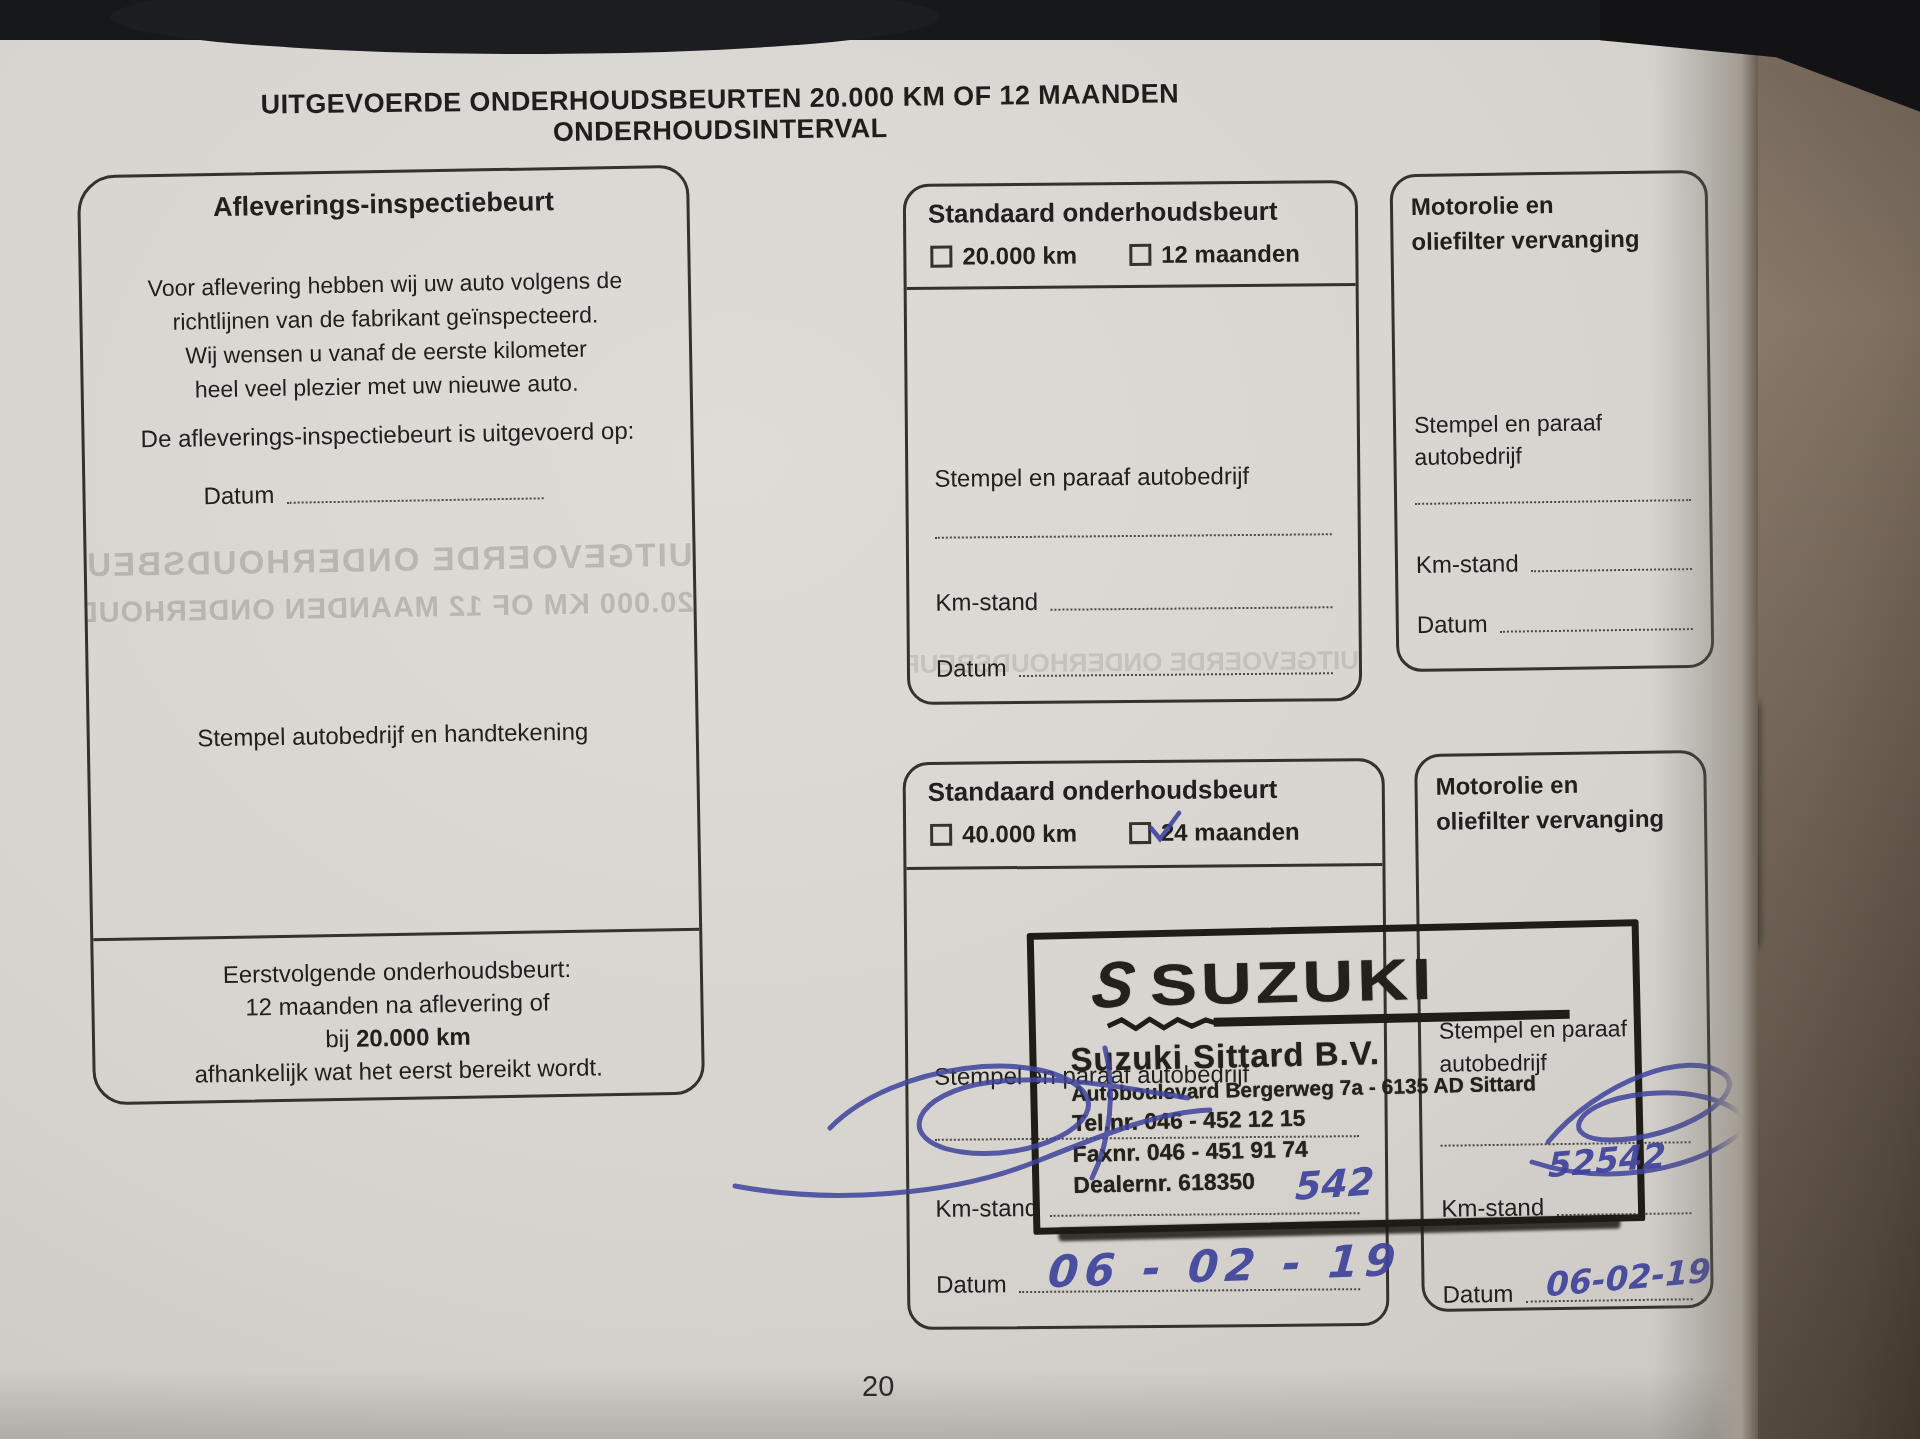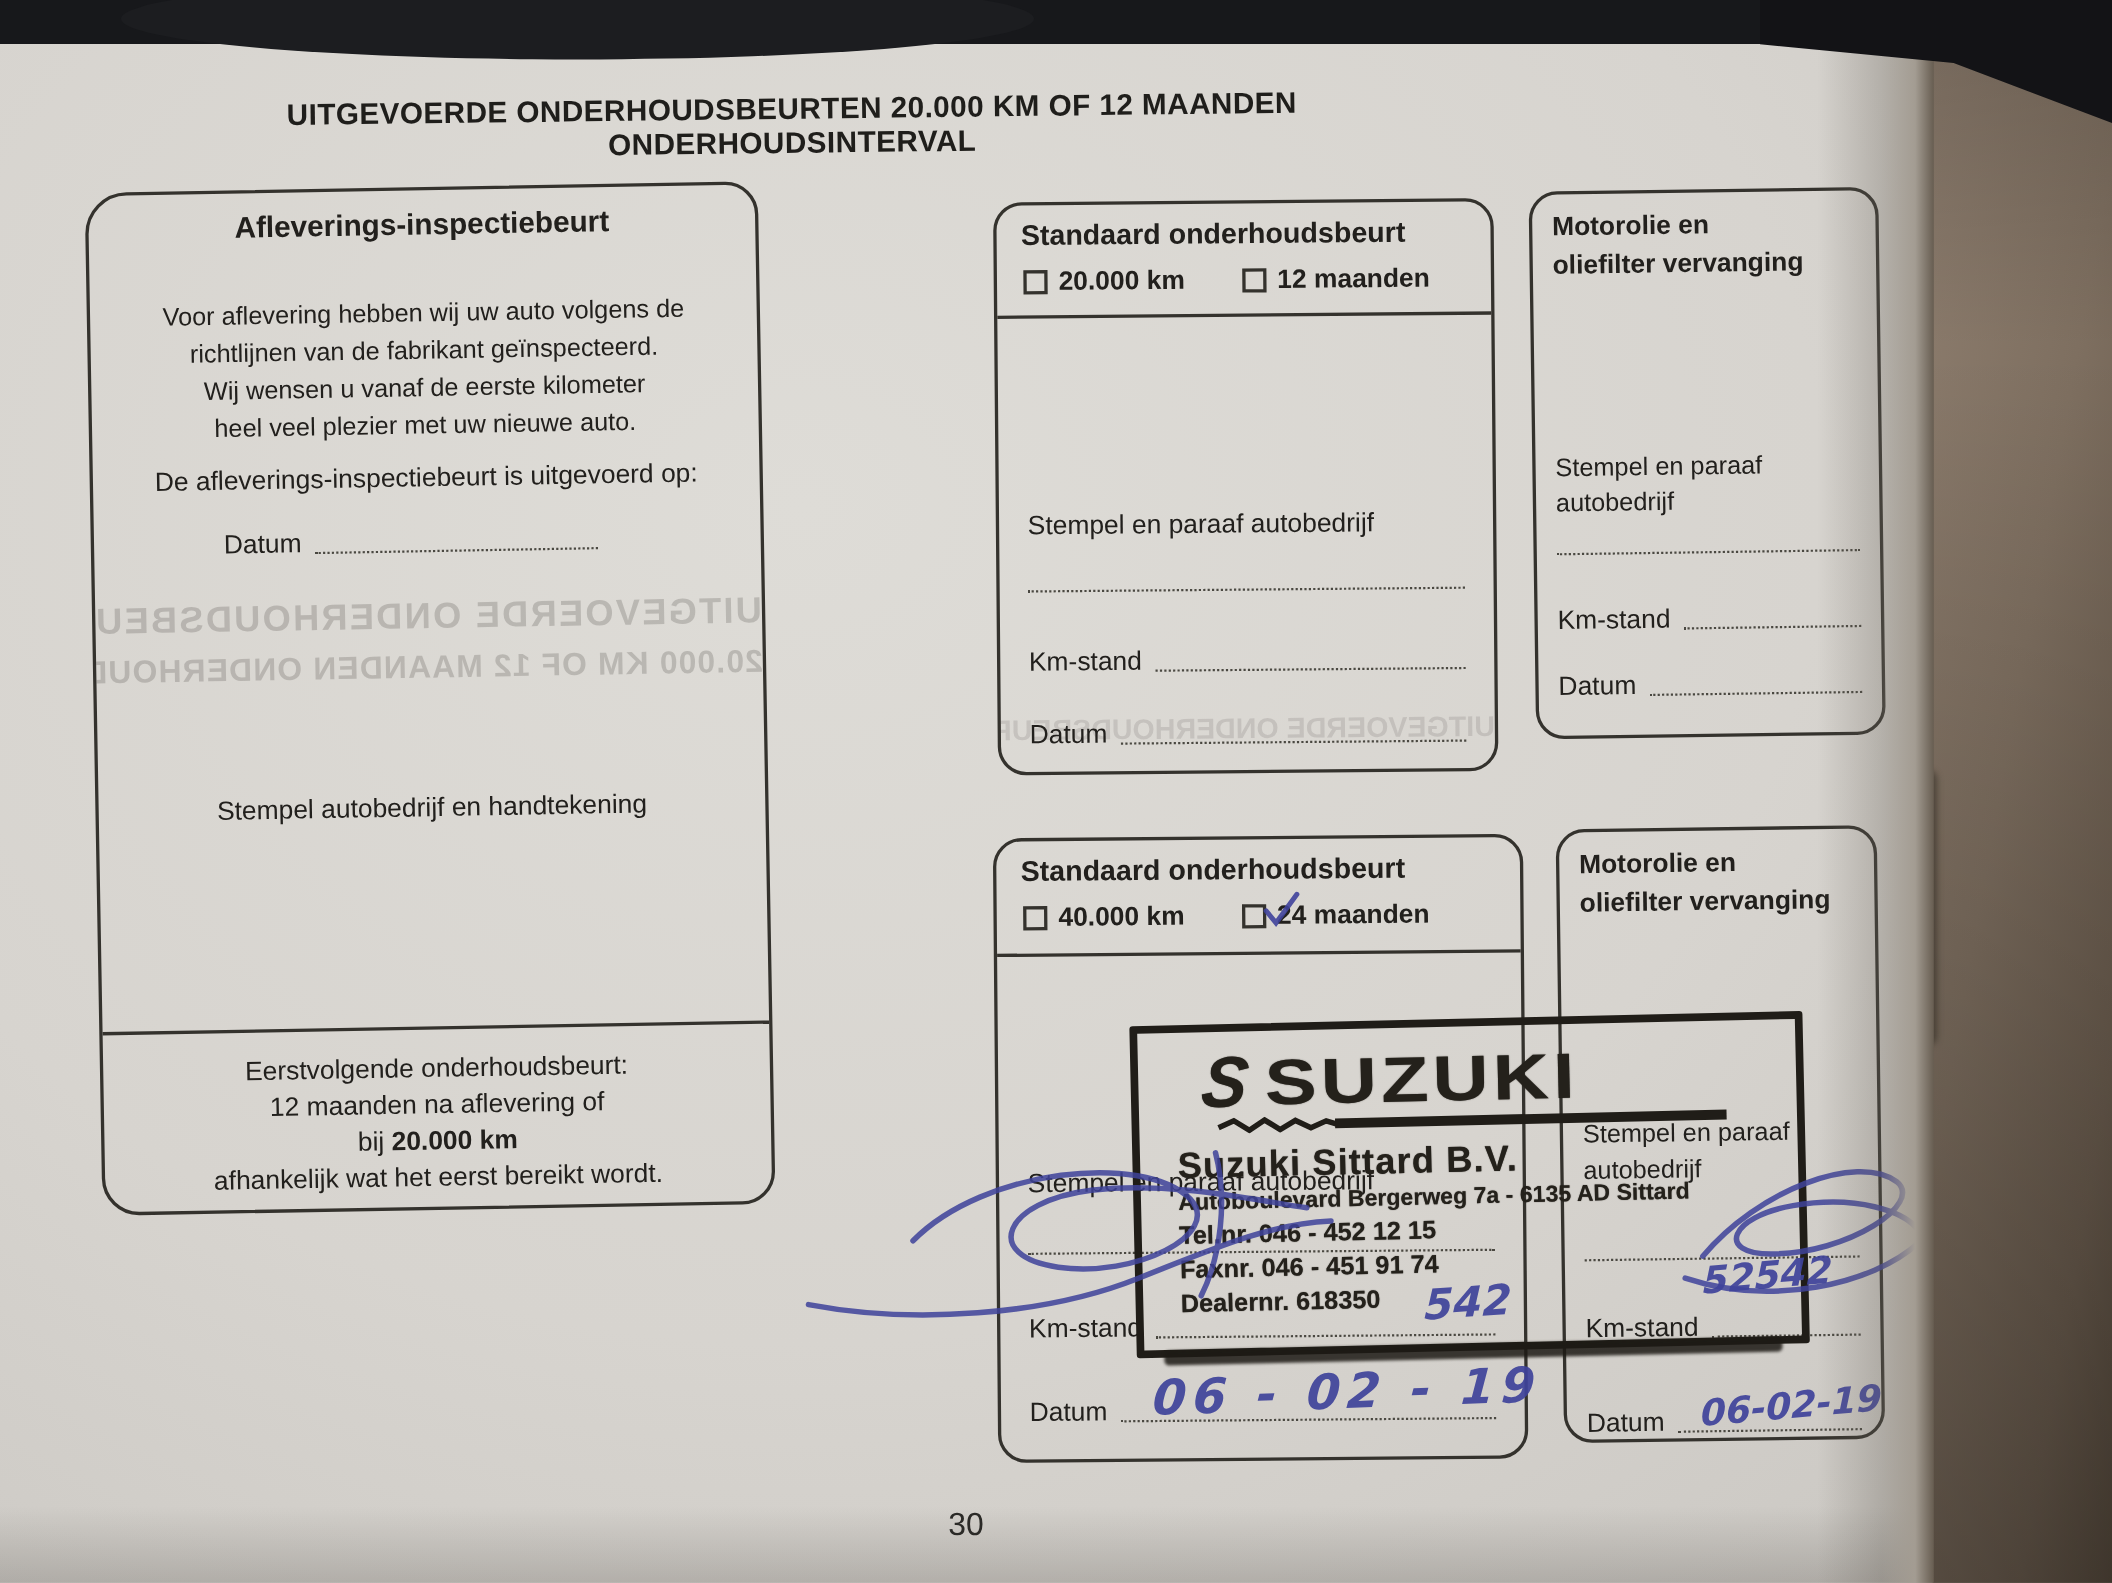--- a/index.html
+++ b/index.html
@@ -296,15 +296,15 @@
       <path d="M 868 152 C 918 92, 1008 58, 1044 84 C 1070 104, 1000 150, 930 150 C 880 150, 892 116, 950 106 C 1010 96, 1050 112, 1062 126"></path>
       <path d="M 852 172 C 930 198, 1022 178, 1064 140"></path>
     </g>
   </svg>
 
   <div class="ink hand hw-datum-mid">06 - 02 - 19</div>
   <div class="ink hand hw-km-mid">542</div>
   <div class="ink hand hw-km-right">52542</div>
   <div class="ink hand hw-datum-right">06-02-19</div>
 
-  <div class="page-number">30</div>
+  <div class="page-number">20</div>
 
 </div>
 
 </body></html>

